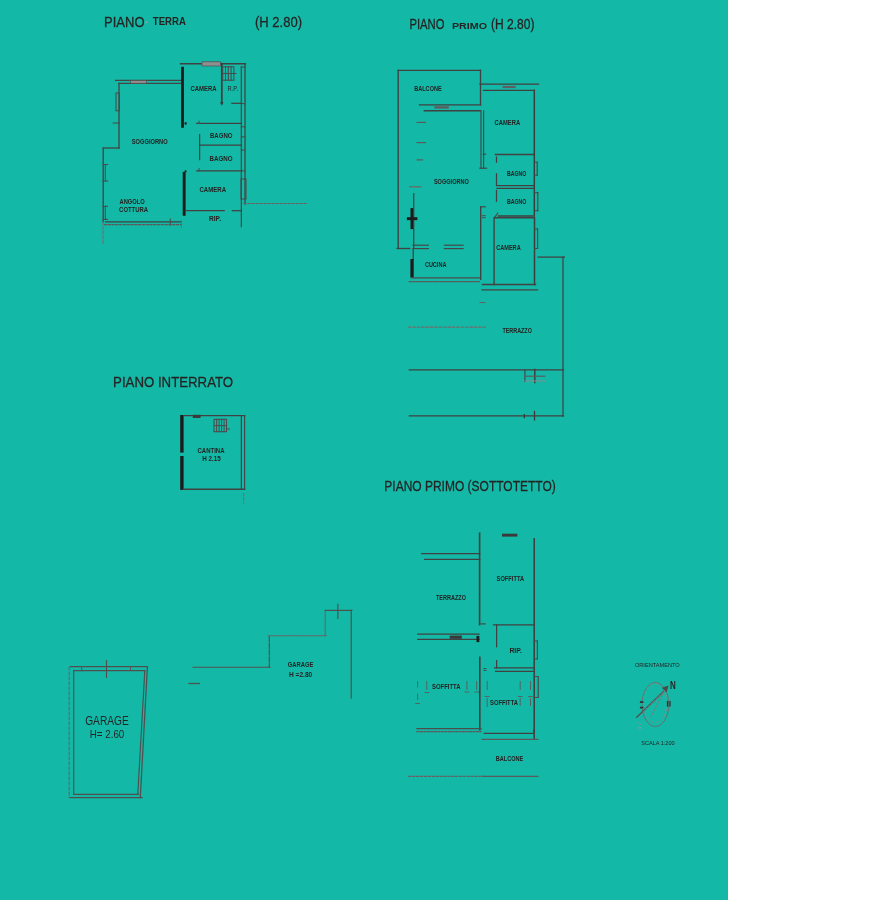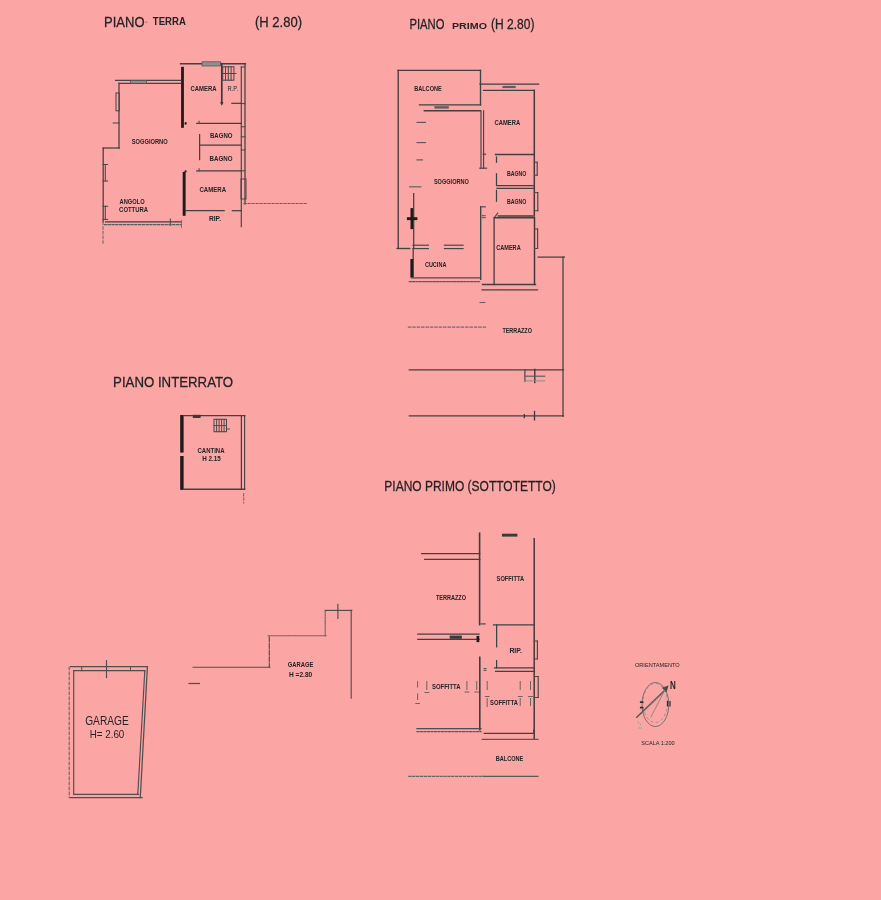--- a/index.html
+++ b/index.html
@@ -1,16 +1,16 @@
 <!DOCTYPE html>
 <html><head>
 <meta charset="utf-8">
 <style>
   html,body{margin:0;padding:0;background:#ffffff;}
-  #page{position:relative;width:881px;height:900px;background:#fca5a5;overflow:hidden;}
+  #page{position:relative;width:728px;height:900px;background:#14b8a6;overflow:hidden;}
   #page svg{filter:blur(0.3px);}
   svg text{font-family:"Liberation Sans",sans-serif;fill:#242424;}
 </style>
 </head>
 <body>
 <div id="page">
 <svg width="881" height="900" viewBox="0 0 881 900">
 
 <g id="terra" stroke-linecap="square">
 

